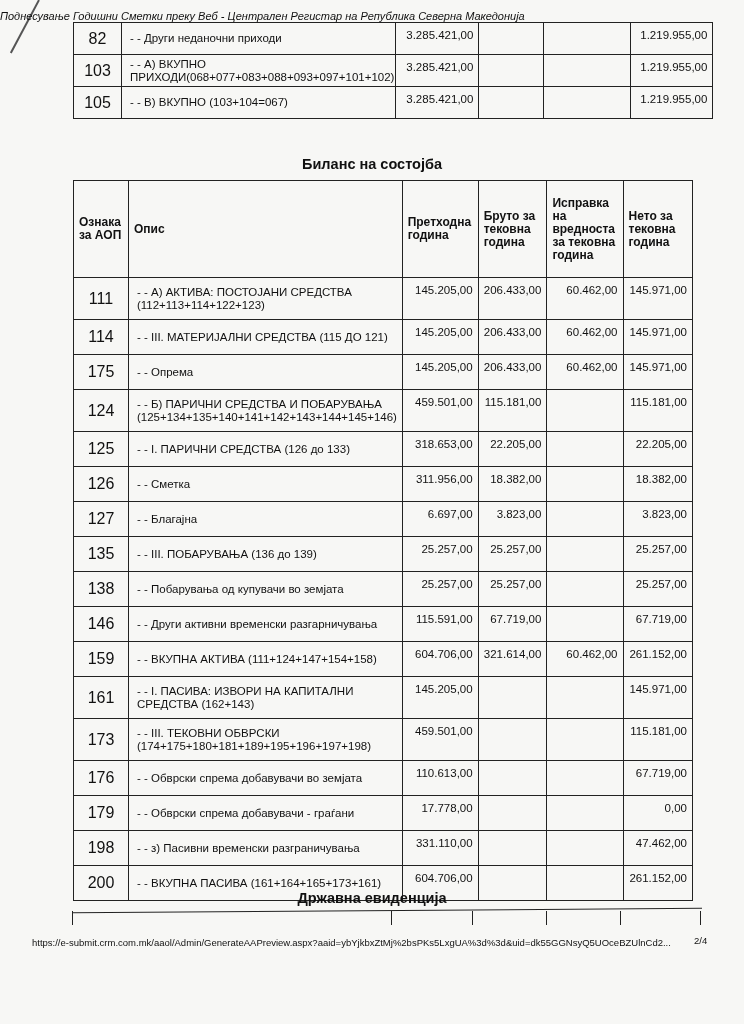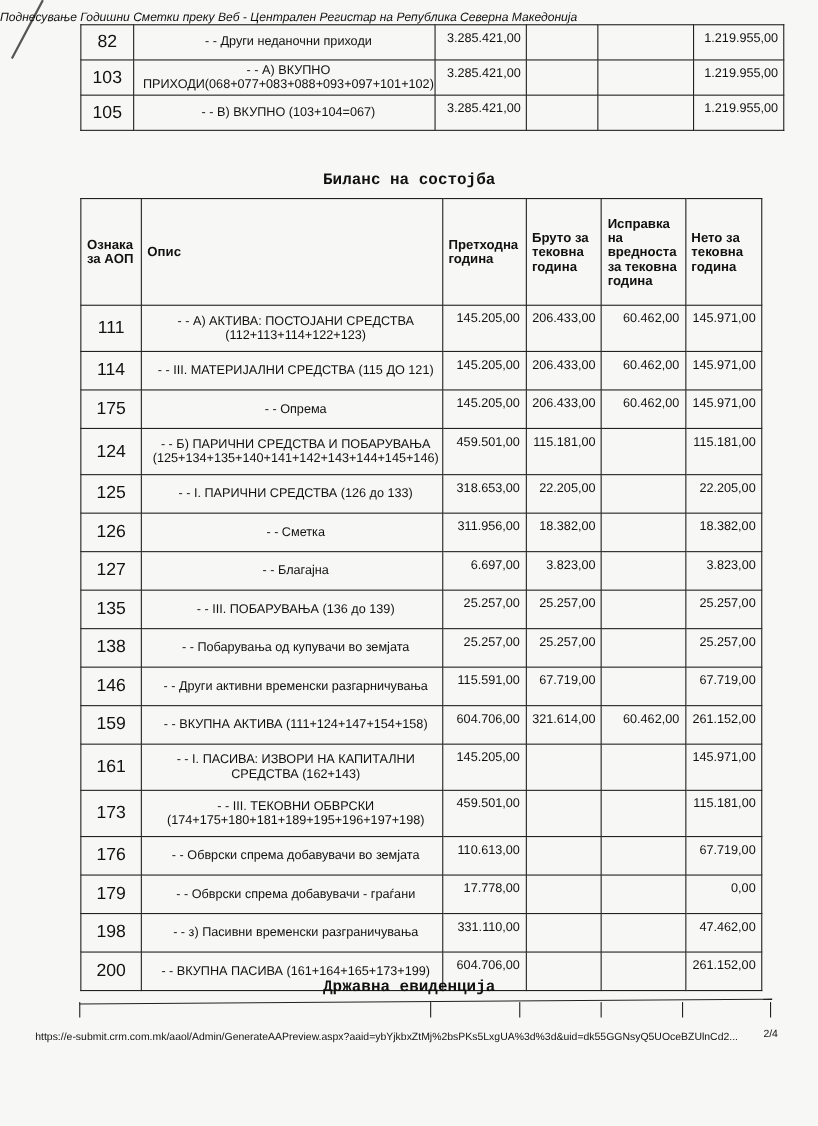--- a/index.html
+++ b/index.html
@@ -3,29 +3,29 @@
 <meta charset="utf-8">
 <style>
   html, body { margin:0; padding:0; }
   body { width:744px; height:1024px; background:#f7f7f5; position:relative; overflow:hidden;
          font-family:"Liberation Sans", sans-serif; color:#111; }
   .header { position:absolute; left:0; top:10px; width:649px; text-align:left; font-size:11px;font-style:italic; }
   .diag { position:absolute; left:38px; top:0; width:1.5px; height:60px; background:#555; transform:rotate(28deg); transform-origin:top; }
   table { border-collapse:collapse; position:absolute; left:73px; }
   td, th { border:1.4px solid #222; font-size:11.5px; vertical-align:middle; }
   td.aop { width:48px; text-align:center; font-weight:normal; font-size:16px; }
-  td.desc { width:270px; padding-left:8px; line-height:13px;text-align:center; }
+  td.desc { width:270px; padding-left:8px; line-height:13px; }
   td.num { text-align:right; padding-right:5px; vertical-align:top; padding-top:6px; }
   td.c1 { width:72px; } td.c2 { width:70px; } td.c3 { width:74px; } td.c4 { width:72px; }
   #top-table { top:22px; }
   #top-table td { height:24px; }
   #top-table td.desc { width:253px; }
   #top-table td.aop { width:45px; }
   #top-table td.c1 { width:76px; } #top-table td.c2 { width:58px; } #top-table td.c3 { width:80px; } #top-table td.c4 { width:75px; }
-  .section-title { position:absolute; left:0; width:744px; text-align:center; font-weight:bold; font-size:14.5px;font-family:Liberation Mono, monospace; }
+  .section-title { position:absolute; left:0; width:744px; text-align:center; font-weight:bold; font-size:14.5px; }
   #bs-table { top:180px; width:620px; }
   #bs-table th { font-weight:bold; text-align:left; font-size:12px; padding:4px 5px; line-height:13px; height:88px; }
   #bs-table td { height:27px; }
   #bs-table tr.tall td { height:34px; }
   .footer-url { position:absolute; left:32px; top:937px; font-size:9.5px; }
   .page-num { position:absolute; left:694px; top:935px; font-size:9.5px; }
   .evid-line { position:absolute; left:72px; top:910px; width:630px; height:1.4px; background:#222; transform:rotate(-0.4deg); }
   .tick { position:absolute; width:1.4px; height:14px; background:#222; top:911px; }
 </style>
 </head>
@@ -200,21 +200,21 @@
       <tr>
         <td class="aop">198</td>
         <td class="desc">- - з) Пасивни временски разграничувања</td>
         <td class="num c1">331.110,00</td>
         <td class="num c2"></td>
         <td class="num c3"></td>
         <td class="num c4">47.462,00</td>
       </tr>
       <tr>
         <td class="aop">200</td>
-        <td class="desc">- - ВКУПНА ПАСИВА (161+164+165+173+199)</td>
+        <td class="desc">- - ВКУПНА ПАСИВА (161+164+165+173+161)</td>
         <td class="num c1">604.706,00</td>
         <td class="num c2"></td>
         <td class="num c3"></td>
         <td class="num c4">261.152,00</td>
       </tr>
     </tbody>
 </table>
 
 <div class="section-title" style="top:890px;">Државна евиденција</div>
 <div class="evid-line"></div>

